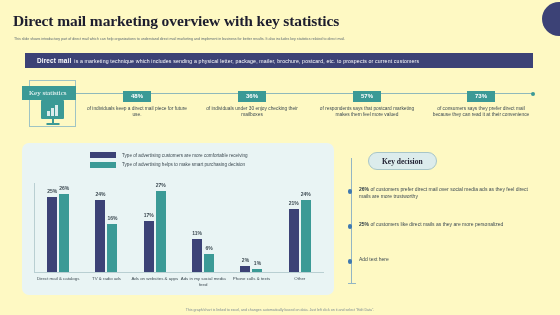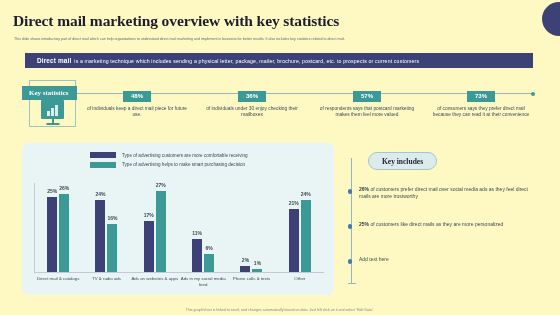--- a/index.html
+++ b/index.html
@@ -44,21 +44,21 @@
     font-size: 5.2px;
     letter-spacing: 0.15px;
   }
   .banner b { font-size: 6.4px; font-weight: bold; margin-right: 3px; }
 
   .keystat-tag {
     position: absolute; left: 22px; top: 86px;
     background: #3b9a96;
     color: #ffffff;
     font-family: "Liberation Serif", serif;
-    font-weight: bold;
+    font-weight: normal;
     font-size: 7px;
     padding: 3px 9px 3px 7px;
     z-index: 3;
   }
 
   .kv-box {
     position: absolute; left: 29px; top: 80px;
     width: 47px; height: 47px;
     border: 0.8px solid #9fc4c4;
     background: transparent;
@@ -294,21 +294,21 @@
         <div class="xlab" style="left: 0px; width: 48.3333px;">Direct mail &amp; catalogs</div>
         <div class="xlab" style="left: 48.3333px; width: 48.3333px;">TV &amp; radio ads</div>
         <div class="xlab" style="left: 96.6667px; width: 48.3333px;">Ads on websites &amp; apps</div>
         <div class="xlab" style="left: 145px; width: 48.3333px;">Ads in my social media feed</div>
         <div class="xlab" style="left: 193.333px; width: 48.3333px;">Phone calls &amp; texts</div>
         <div class="xlab" style="left: 241.667px; width: 48.3333px;">Other</div>
       </div>
   </div>
 
   <div class="ins-spine"></div>
-  <div class="insights-tag">Key includes</div>
+  <div class="insights-tag">Key decision</div>
 
   <div class="insight" style="top:186px">
     <div class="dot"></div>
     <div class="body"><b>26%</b><span> of customers prefer direct mail over social media ads as they feel direct mails are more trustworthy</span></div>
   </div>
   <div class="insight" style="top:221px">
     <div class="dot"></div>
     <div class="body"><b>25%</b><span> of customers like direct mails as they are more personalized</span></div>
   </div>
   <div class="insight" style="top:256px">

